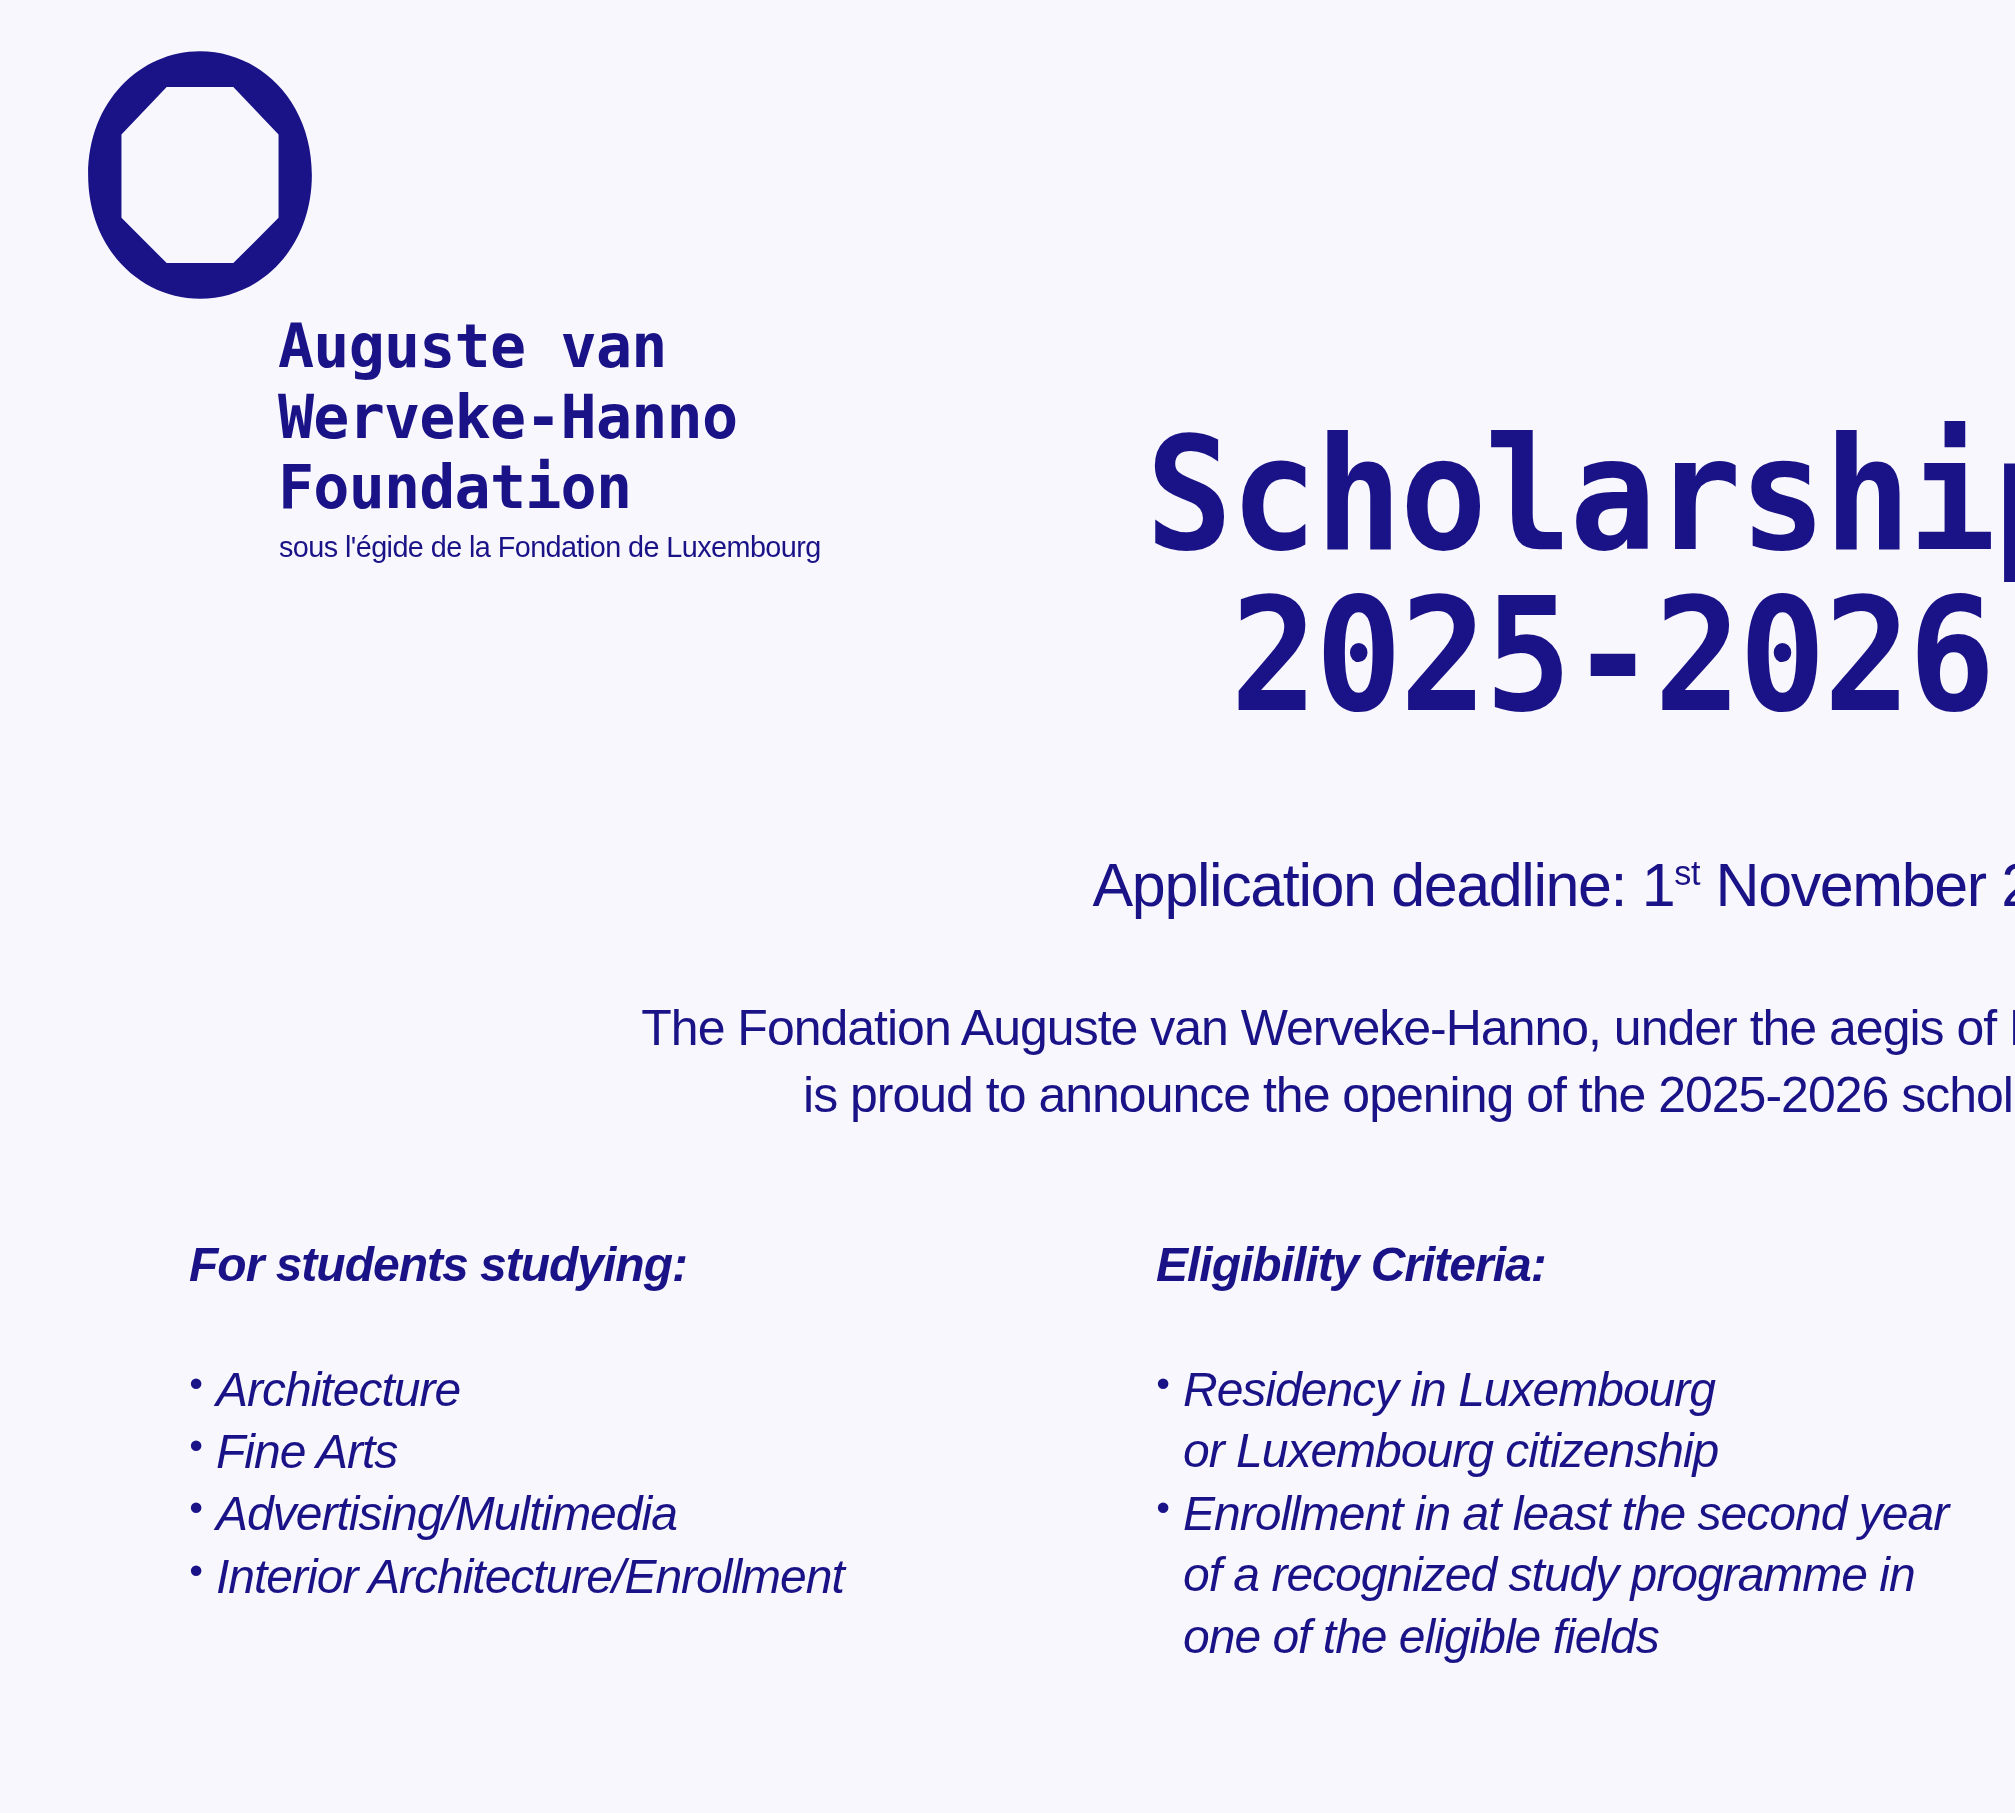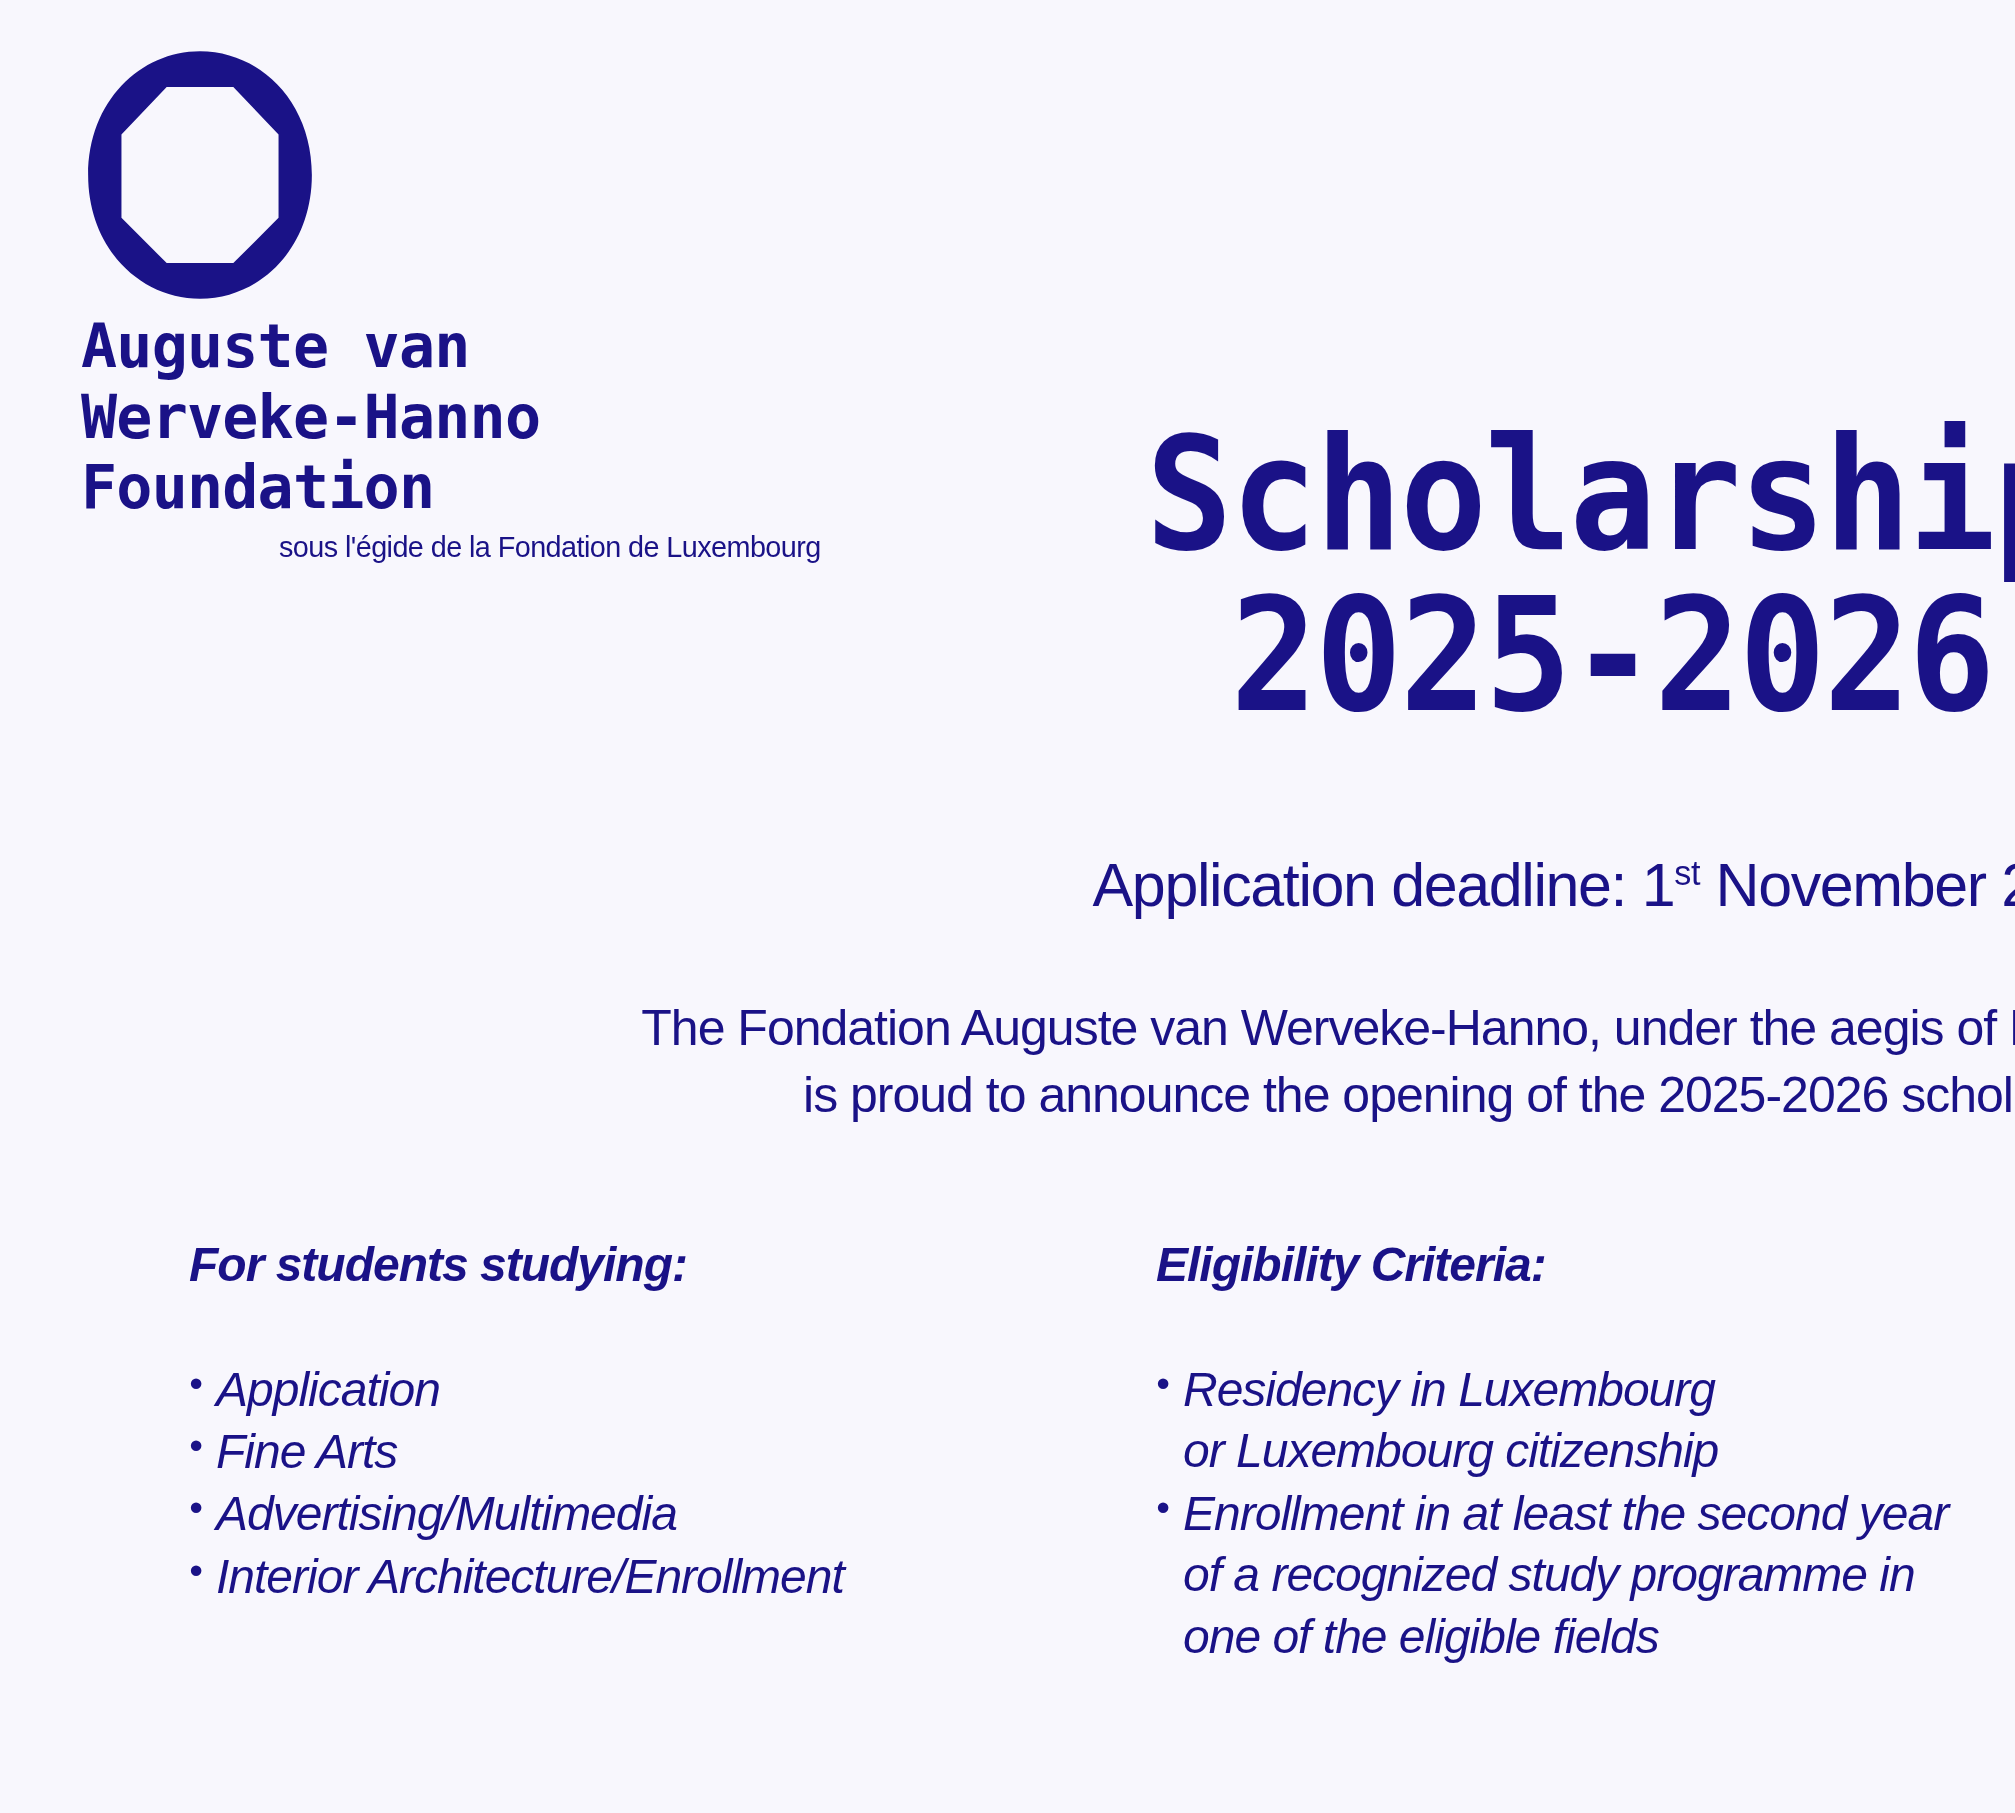--- a/index.html
+++ b/index.html
@@ -25,20 +25,21 @@
     left: 81px;
     top: 44px;
     width: 766px;
   }
   #logo-mark {
     width: 238px;
     height: 262px;
     display: block;
   }
   #logo-wordmark {
+    margin-left: 197px;
     margin-top: 4.8px;
     font-family: "DejaVu Sans Mono", monospace;
     font-weight: 700;
     font-size: 60px;
     line-height: 1.18;
     letter-spacing: -0.8px;
     white-space: pre;
     color: var(--navy, #1A1287);
   }
   #logo-tagline {
@@ -181,21 +182,21 @@
   <div id="deadline"><span>Application deadline: 1</span><sup>st</sup><span> November 2025</span></div>
 
   <div id="intro">The Fondation Auguste van Werveke-Hanno, under the aegis of Fondation de Luxembourg,
 is proud to announce the opening of the 2025-2026 scholarship applications.</div>
 
   <div id="columns">
 
     <div class="column" id="col-1">
       <div class="col-heading">For students studying:</div>
       <ul class="col-list">
-        <li>Application</li>
+        <li>Architecture</li>
         <li>Fine Arts</li>
         <li>Advertising/Multimedia</li>
         <li>Interior Architecture/Enrollment</li>
       </ul>
     </div>
 
     <div class="column" id="col-2">
       <div class="col-heading">Eligibility Criteria:</div>
       <ul class="col-list">
         <li>Residency in Luxembourg

